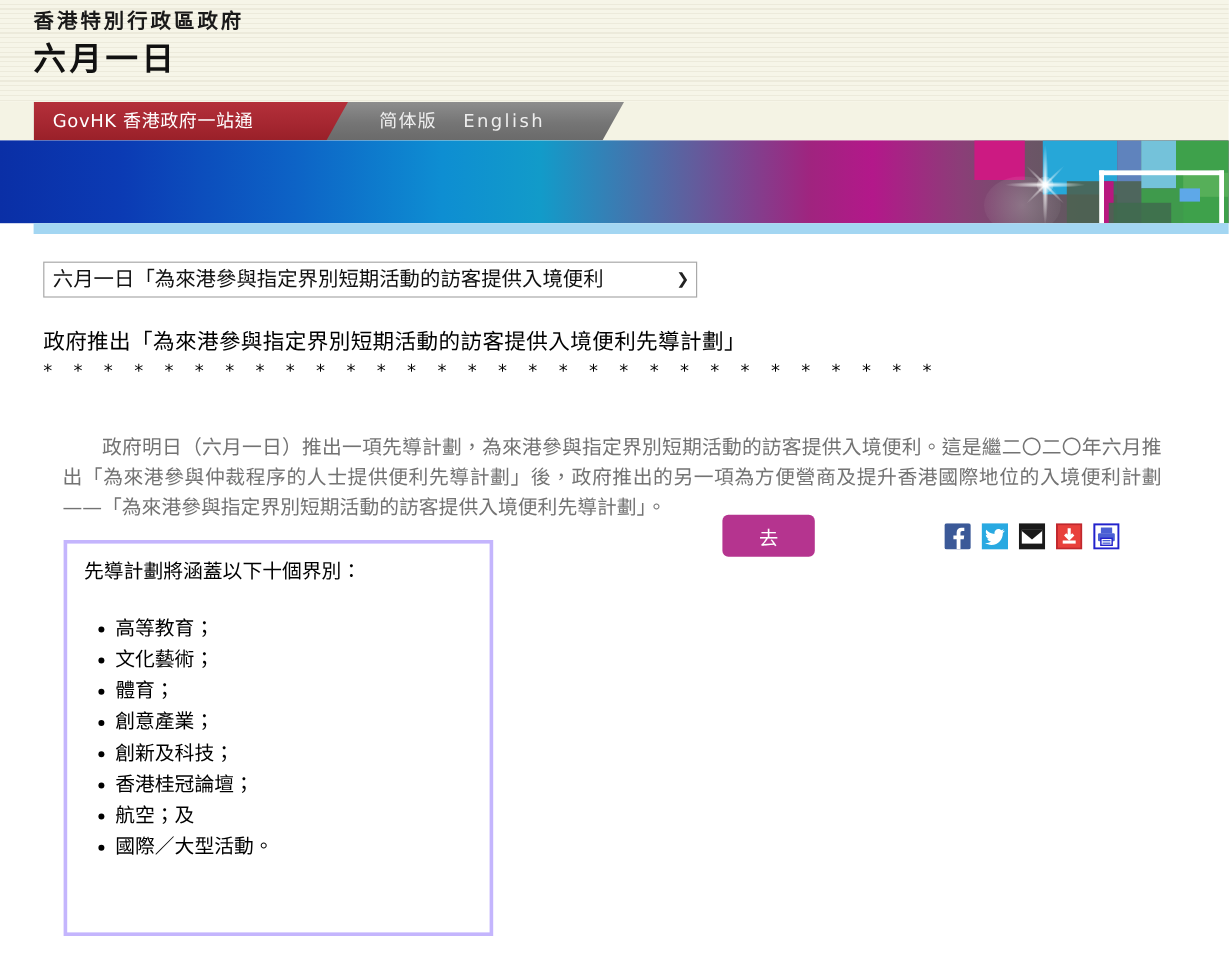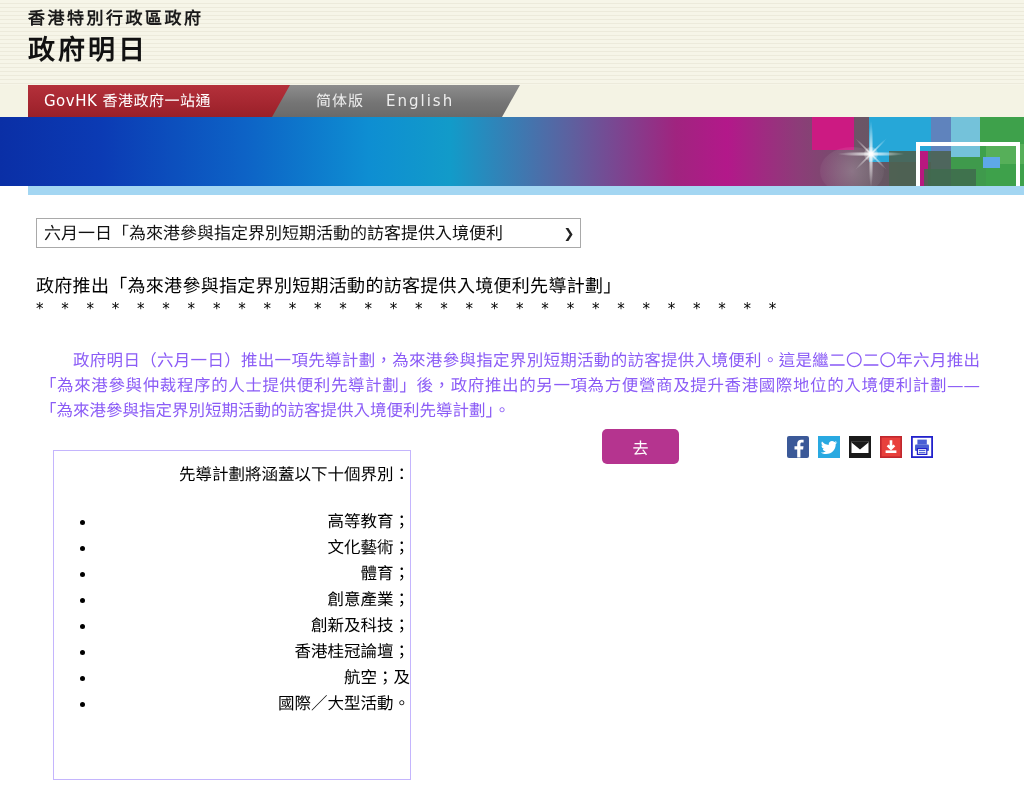--- a/index.html
+++ b/index.html
@@ -267,38 +267,37 @@
   .stars {
     padding: 0 30px 0 36px;
     font-size: 15px;
     line-height: 18px;
     letter-spacing: 6.5px;
     color: #000000;
     white-space: nowrap;
     overflow: hidden;
   }
   .body-para {
-    margin: 4px;
+    margin: 16px;
     padding: 26px 40px 0 36px;
     font-size: 16.5px;
     line-height: 25px;
     text-align: justify;
-    color: #8b5cf6;
+    color: #737373;
     text-indent: 2em;
   }
 
   
   .redbox {
     position: absolute;
     left: 53px; top: 450px;
     width: 358px; height: 330px;
     box-sizing: border-box;
-    border: 1px solid #c4b5fd;
+    border: 3px solid #c4b5fd;
     background: #ffffff;
-    text-align: right;
   }
   .redbox-lead {
     margin: 0;
     padding: 12px 0 0 14px;
     font-size: 16.5px;
     line-height: 24px;
     color: #000000;
   }
   .sector-list {
     margin: 22px 0 0 0;
@@ -319,21 +318,21 @@
     border-radius: 50%;
     background: #000000;
   }
 </style>
 </head>
 <body>
 
 <div class="masthead">
   <div class="masthead-inner">
     <div class="gov-name">香港特別行政區政府</div>
-    <div class="pub-name">政府明日</div>
+    <div class="pub-name">六月一日</div>
   </div>
 </div>
 
 <div class="navbar">
   <div class="nav-bg-strip"></div>
   <div class="nav-gray"></div>
   <div class="nav-red"></div>
   <div class="nav-red-label">GovHK 香港政府一站通</div>
   <div class="nav-link sc">简体版</div>
   <div class="nav-link en">English</div>

